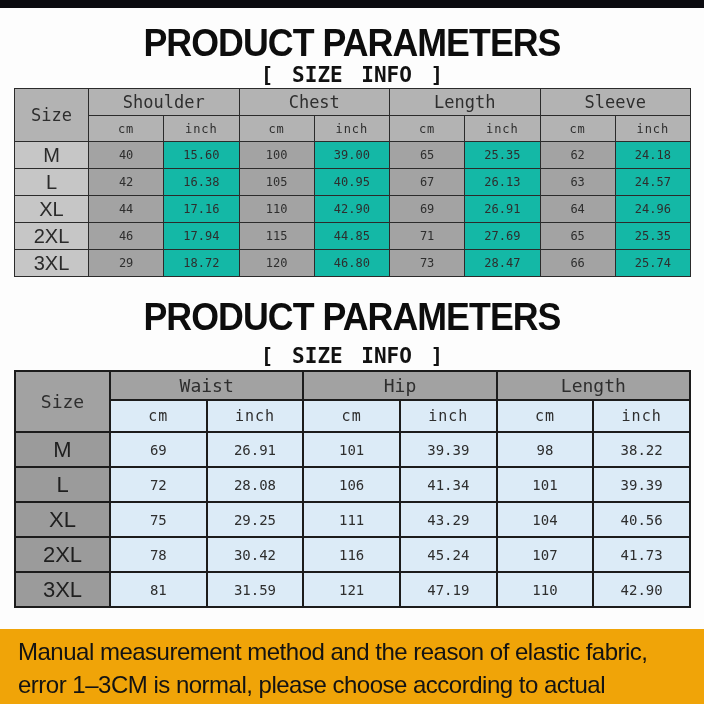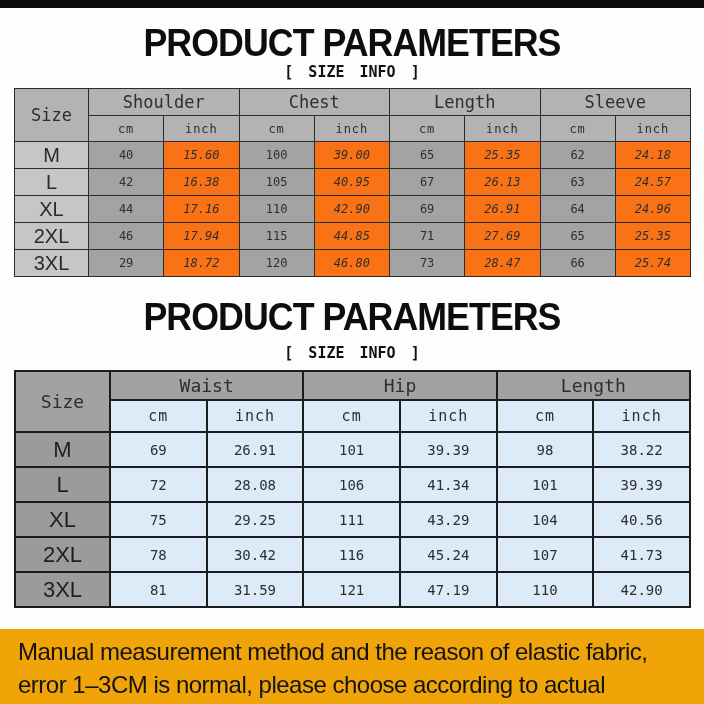--- a/index.html
+++ b/index.html
@@ -22,21 +22,21 @@
     text-align:center;
     font-family:"Liberation Sans", sans-serif;
     font-weight:900; font-size:38px; letter-spacing:-1px;
     color:#0d0d0d;
     transform:scaleX(0.94);
   }
   .sec-sub {
     position:absolute; left:0; width:704px;
     text-align:center;
     font-family:"DejaVu Sans Mono", monospace;
-    font-weight:700; font-size:15px;
+    font-weight:700; font-size:21px;
     word-spacing:6px;
     color:#111;
   }
   #title1 { top:22px; }
   #sub1   { top:63px; }
   #title2 { top:296px; }
   #sub2   { top:344px; }
 
   table {
     position:absolute; left:14px;
@@ -58,21 +58,21 @@
   #table1 thead tr.unit { height:26px; }
   #table1 tbody tr      { height:27px; }
   #table1 .hdr   { background:#b3b3b3; font-size:17px; }
   #table1 .unitc { background:#b3b3b3; font-size:12px; letter-spacing:1px; }
   #table1 .szc {
     background:#c6c6c6;
     font-family:"Liberation Sans", sans-serif;
     font-size:20px; color:#2b2b2b;
   }
   #table1 .blue { background:#a3a3a3;margin-left:36px; }
-  #table1 .gray { background:#f97316;font-style:italic; }
+  #table1 .gray { background:#14b8a6; }
 
   
   #table2 { top:370px; font-size:14px; }
   #table2 th, #table2 td { border:2px solid #1c1c1c; }
   #table2 thead tr.grp  { height:29px; }
   #table2 thead tr.unit { height:32px; }
   #table2 tbody tr      { height:35px; }
   #table2 .hdr   { background:#a2a2a2; font-size:18px; }
   #table2 .unitc { background:#dcebf7; font-size:15px; letter-spacing:1px; }
   #table2 .szc {

